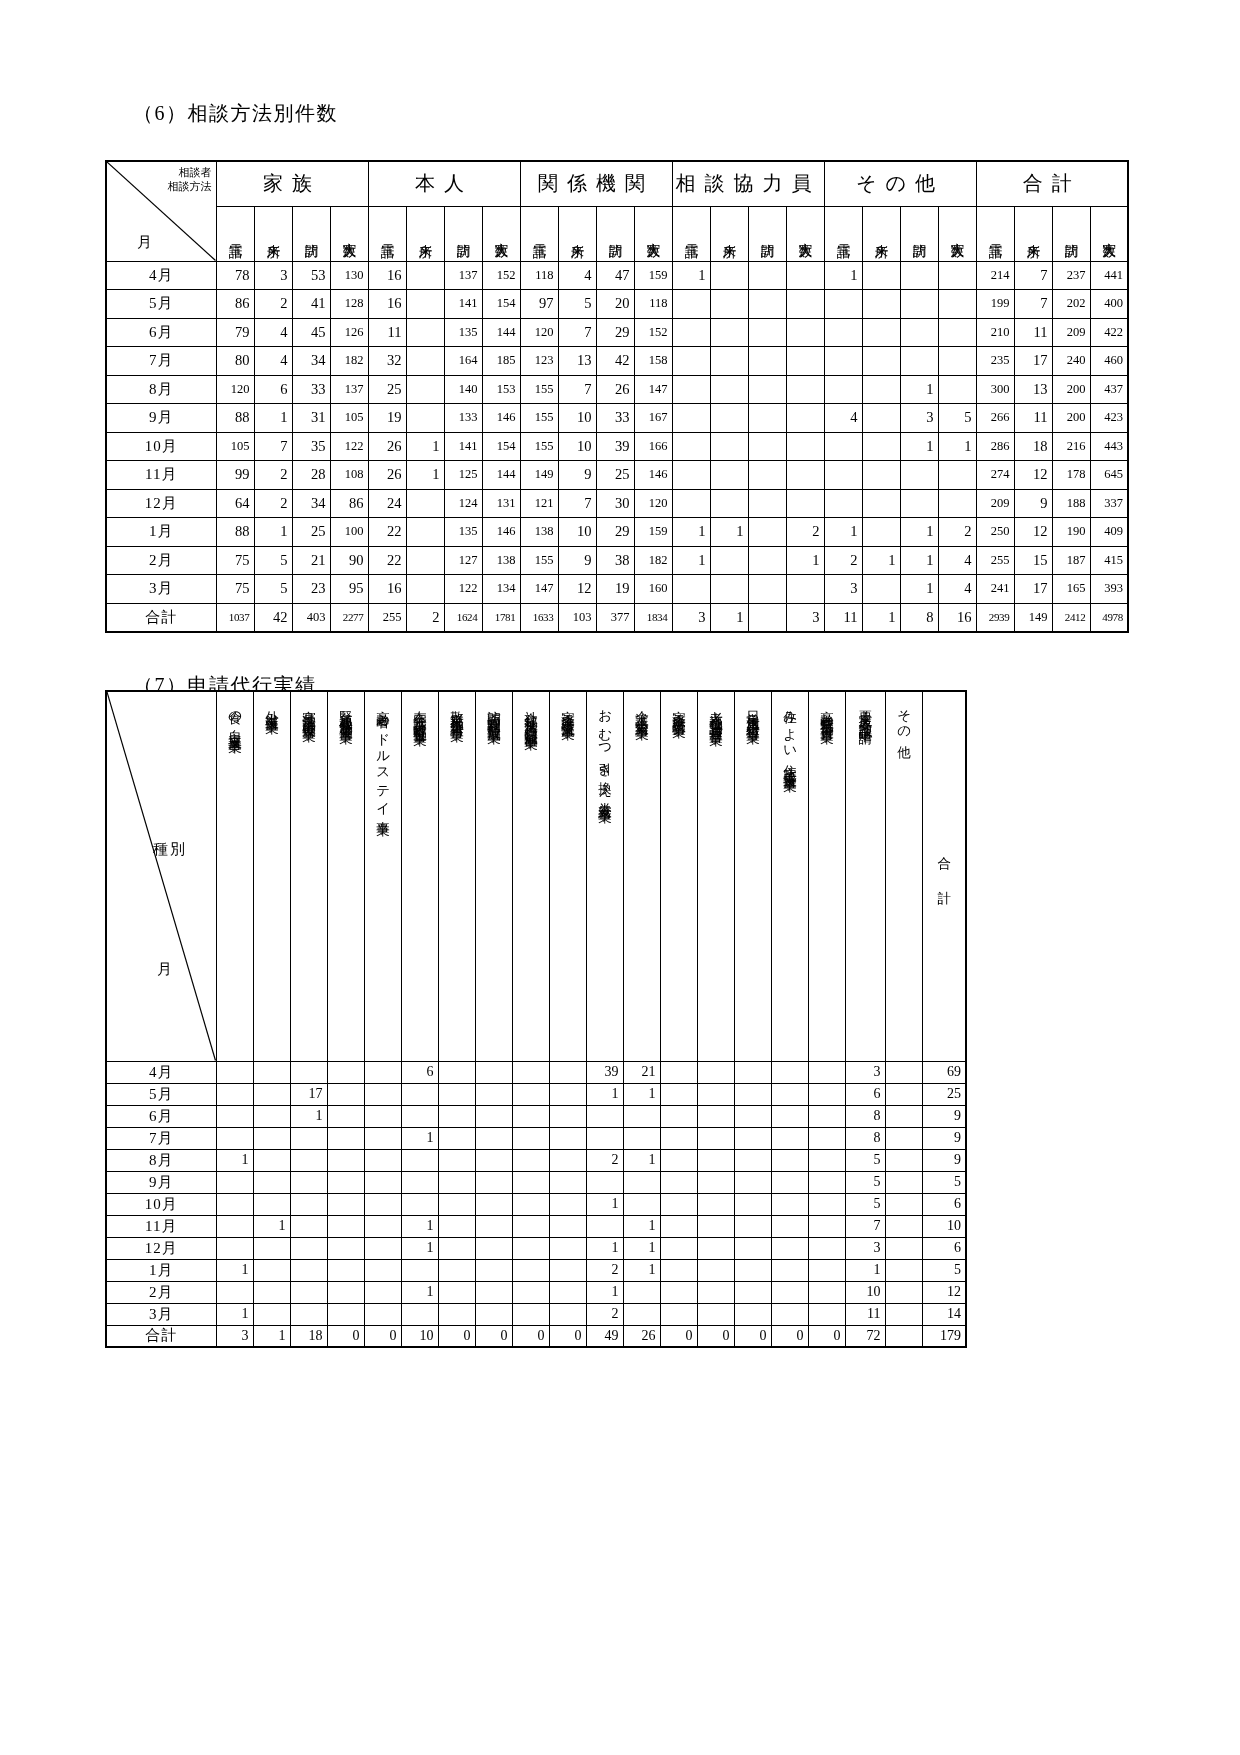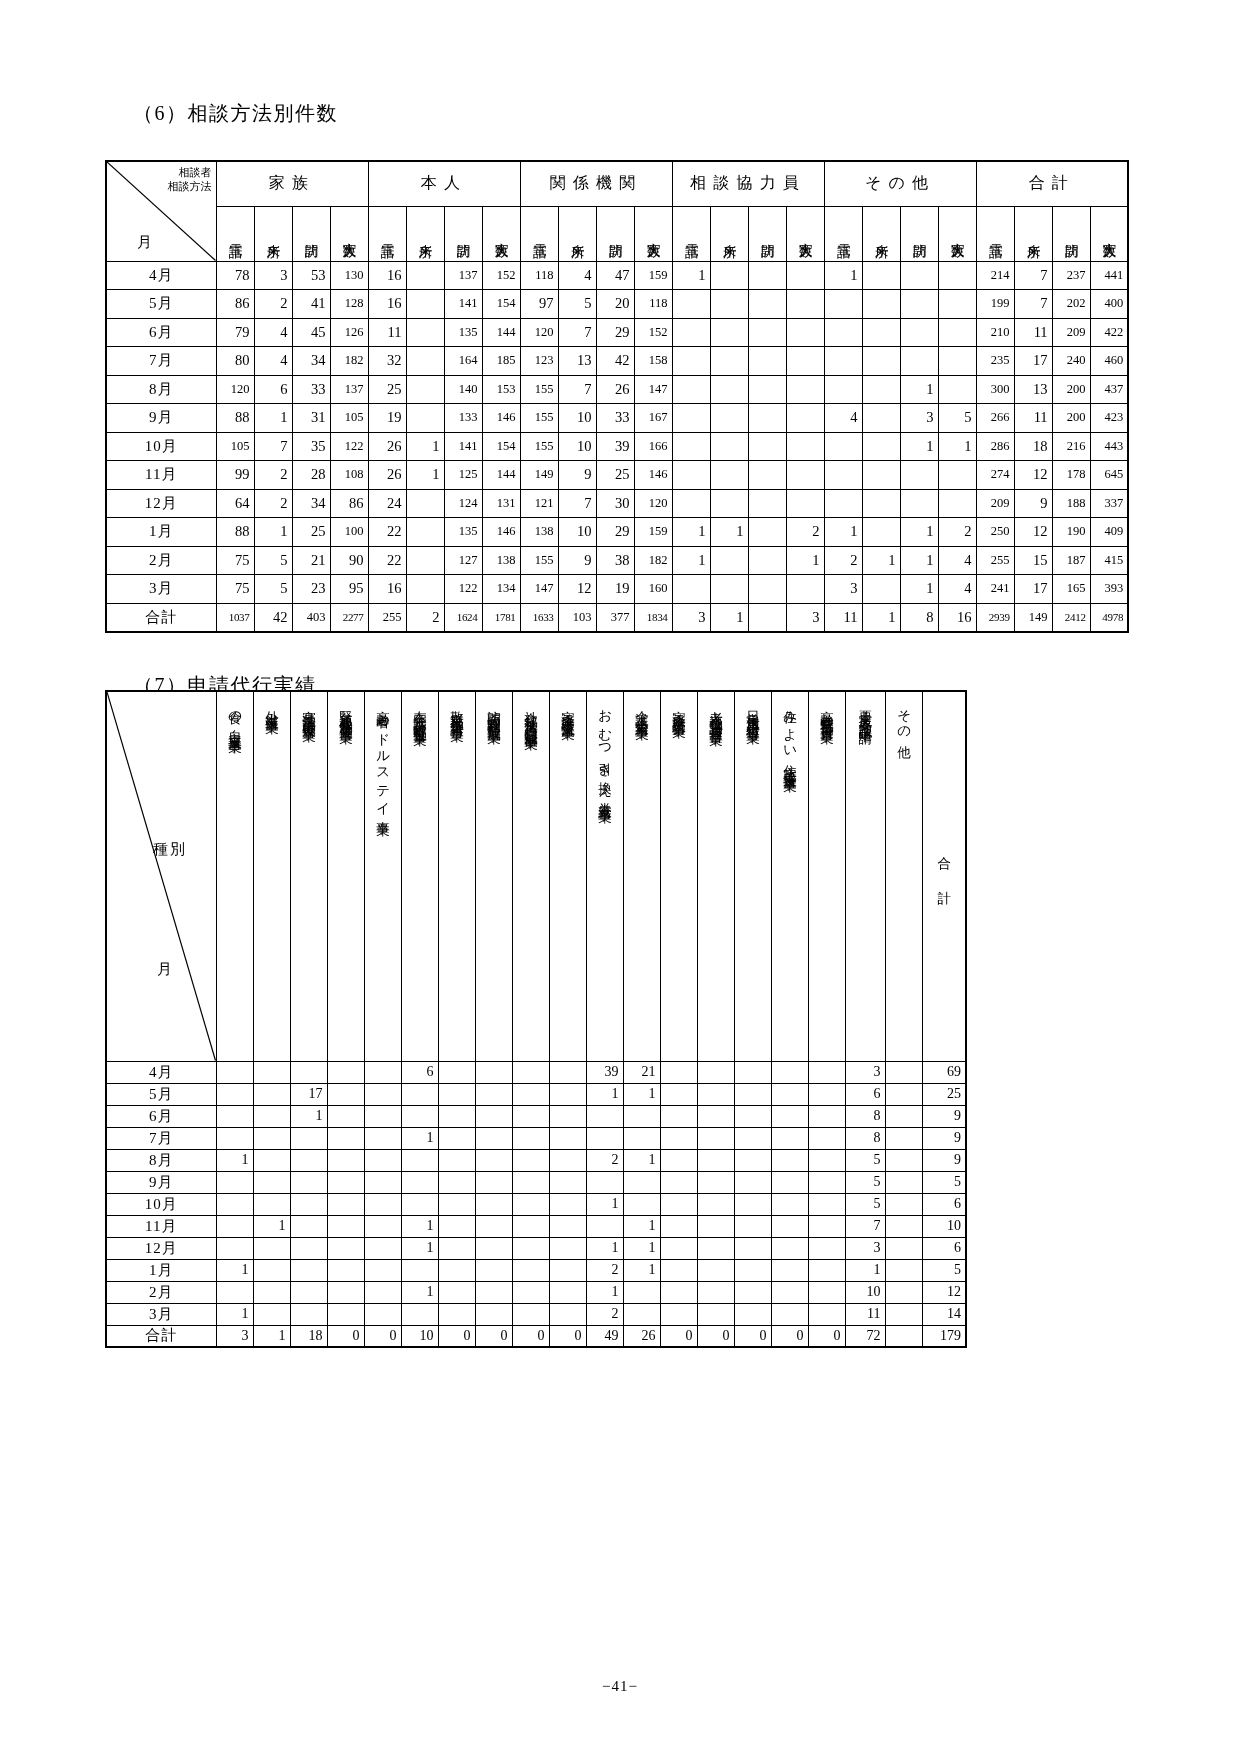--- a/index.html
+++ b/index.html
@@ -20,21 +20,21 @@
 
   .t1 { top:160px; width:1022px; }
   .t2 { top:690px; width:860px; }
 
   .t1 thead tr.grprow { height:45px; }
   .t1 thead tr.subrow { height:55px; }
   .t1 tbody tr { height:28.5px; }
   .t2 thead tr { height:370px; }
   .t2 tbody tr { height:22px; }
 
-  .grp { font-size:16px; letter-spacing:.45em; text-align:center; }
+  .grp { font-size:20px; letter-spacing:.45em; text-align:center; }
   .vhead { text-align:center; vertical-align:middle; padding:1px 0; }
   .vtxt { writing-mode:vertical-rl; text-orientation:upright; margin:0 auto; font-size:13.5px; line-height:1.05; letter-spacing:1px; }
 
   .v2head { vertical-align:top; text-align:center; padding-top:8px; }
   .v2head .vtxt { letter-spacing:2px; }
   .v2head.vcenter { vertical-align:middle; }
   .v2head.vcenter .vtxt { letter-spacing:2.6em; }
 
   .rowlab { text-align:center; font-size:15px; letter-spacing:1px; }
   .num { text-align:right; padding-right:4px; font-size:14.5px; }
@@ -926,14 +926,13 @@
             <td class="num">0</td>
             <td class="num">0</td>
             <td class="num">72</td>
             <td class="num"></td>
             <td class="num">179</td>
           </tr>
         </tbody>
       </table>
     </div>
 
-  <div class="pagenum">−41−</div>
 </div>
 
 </body></html>

